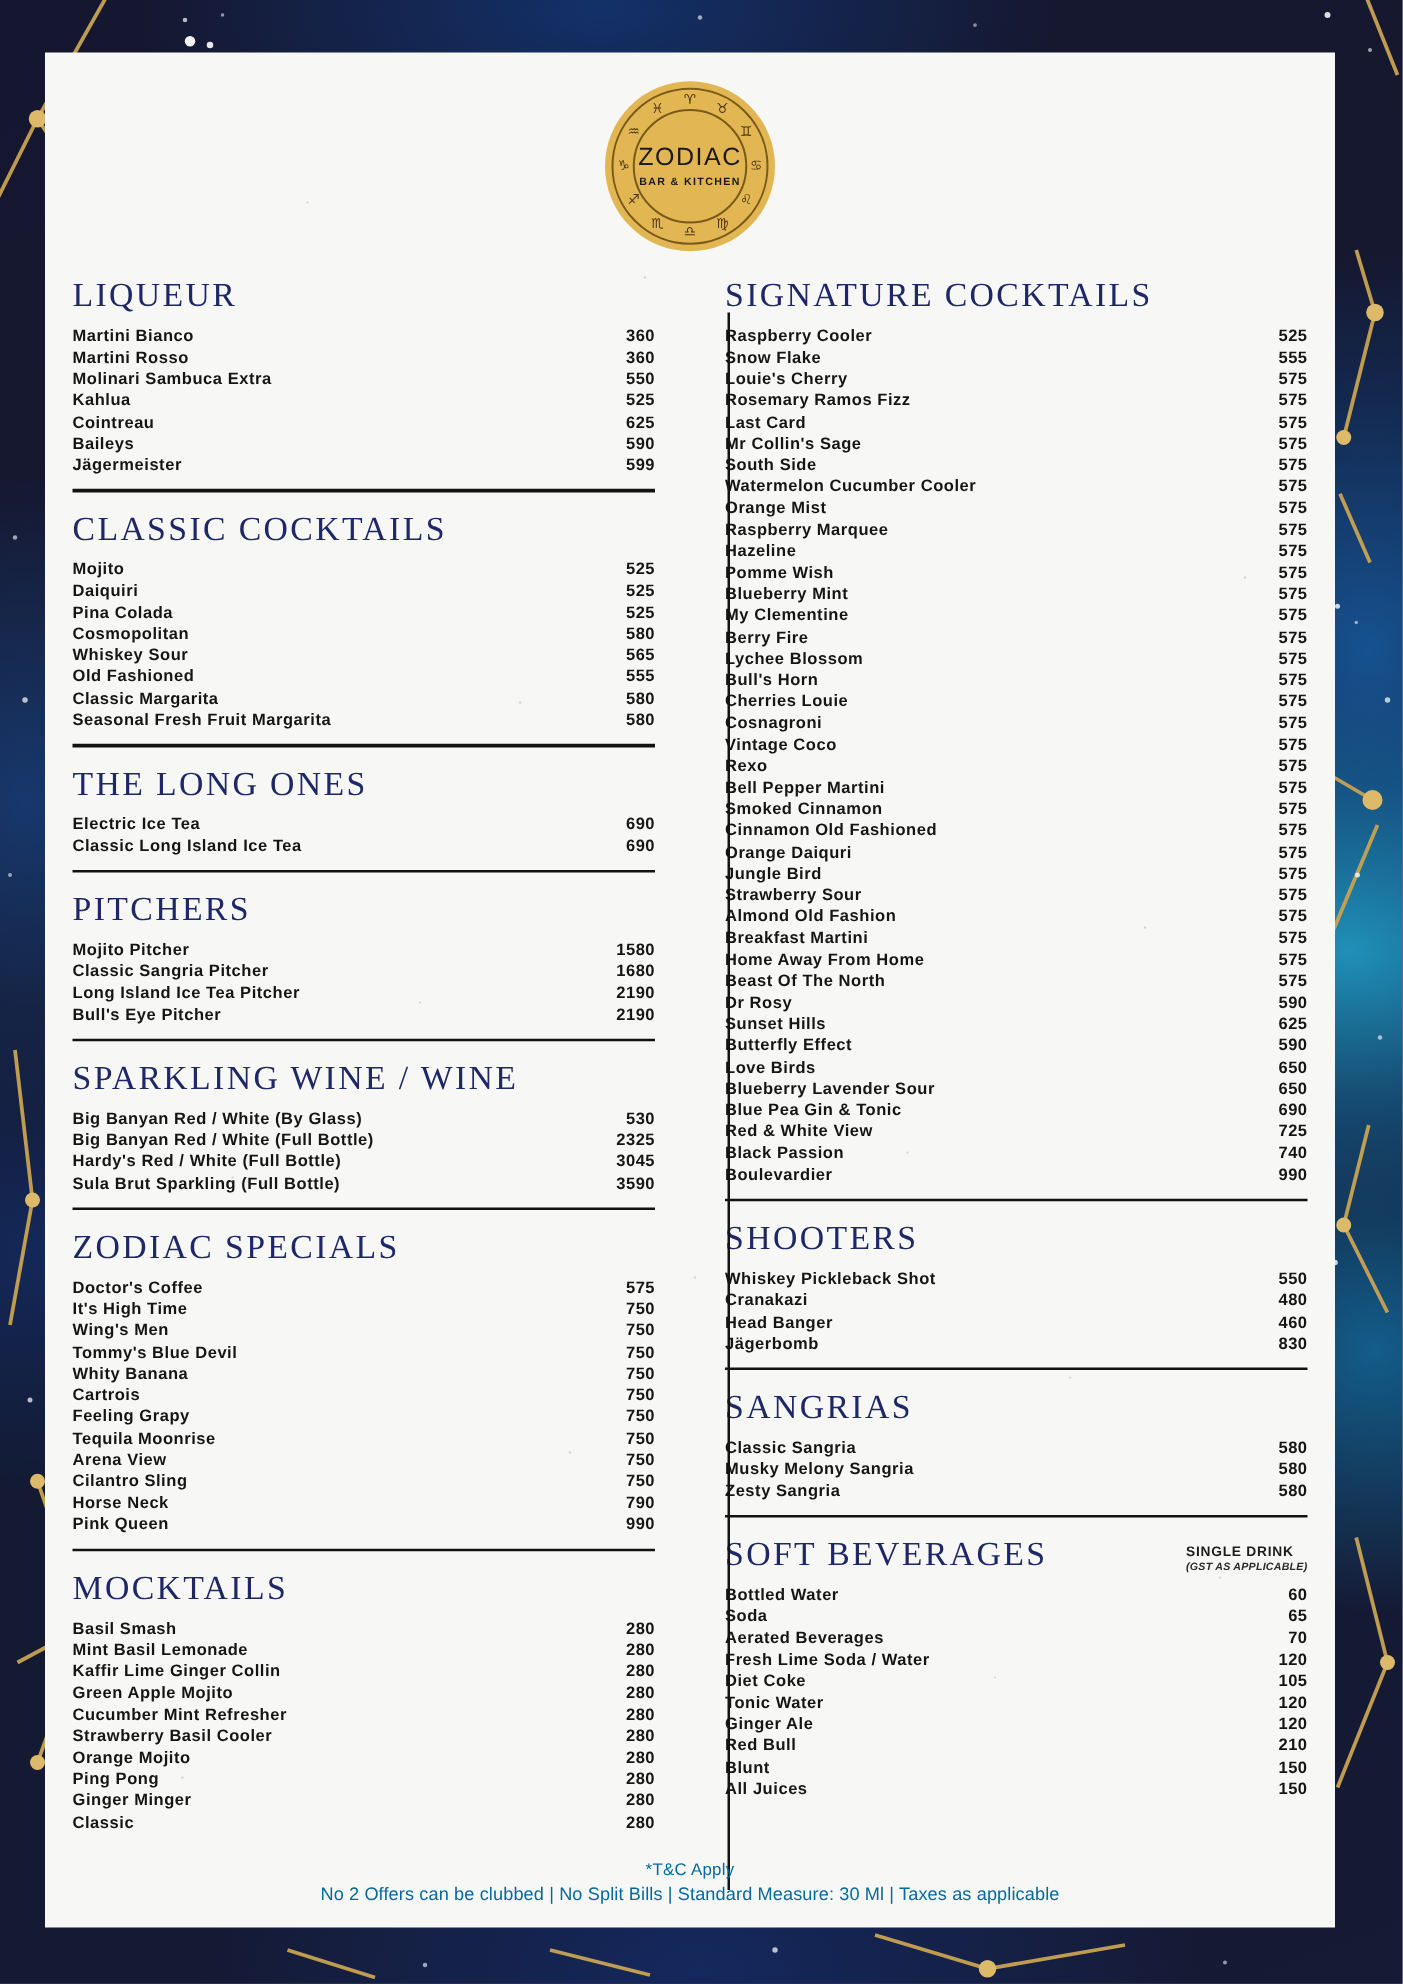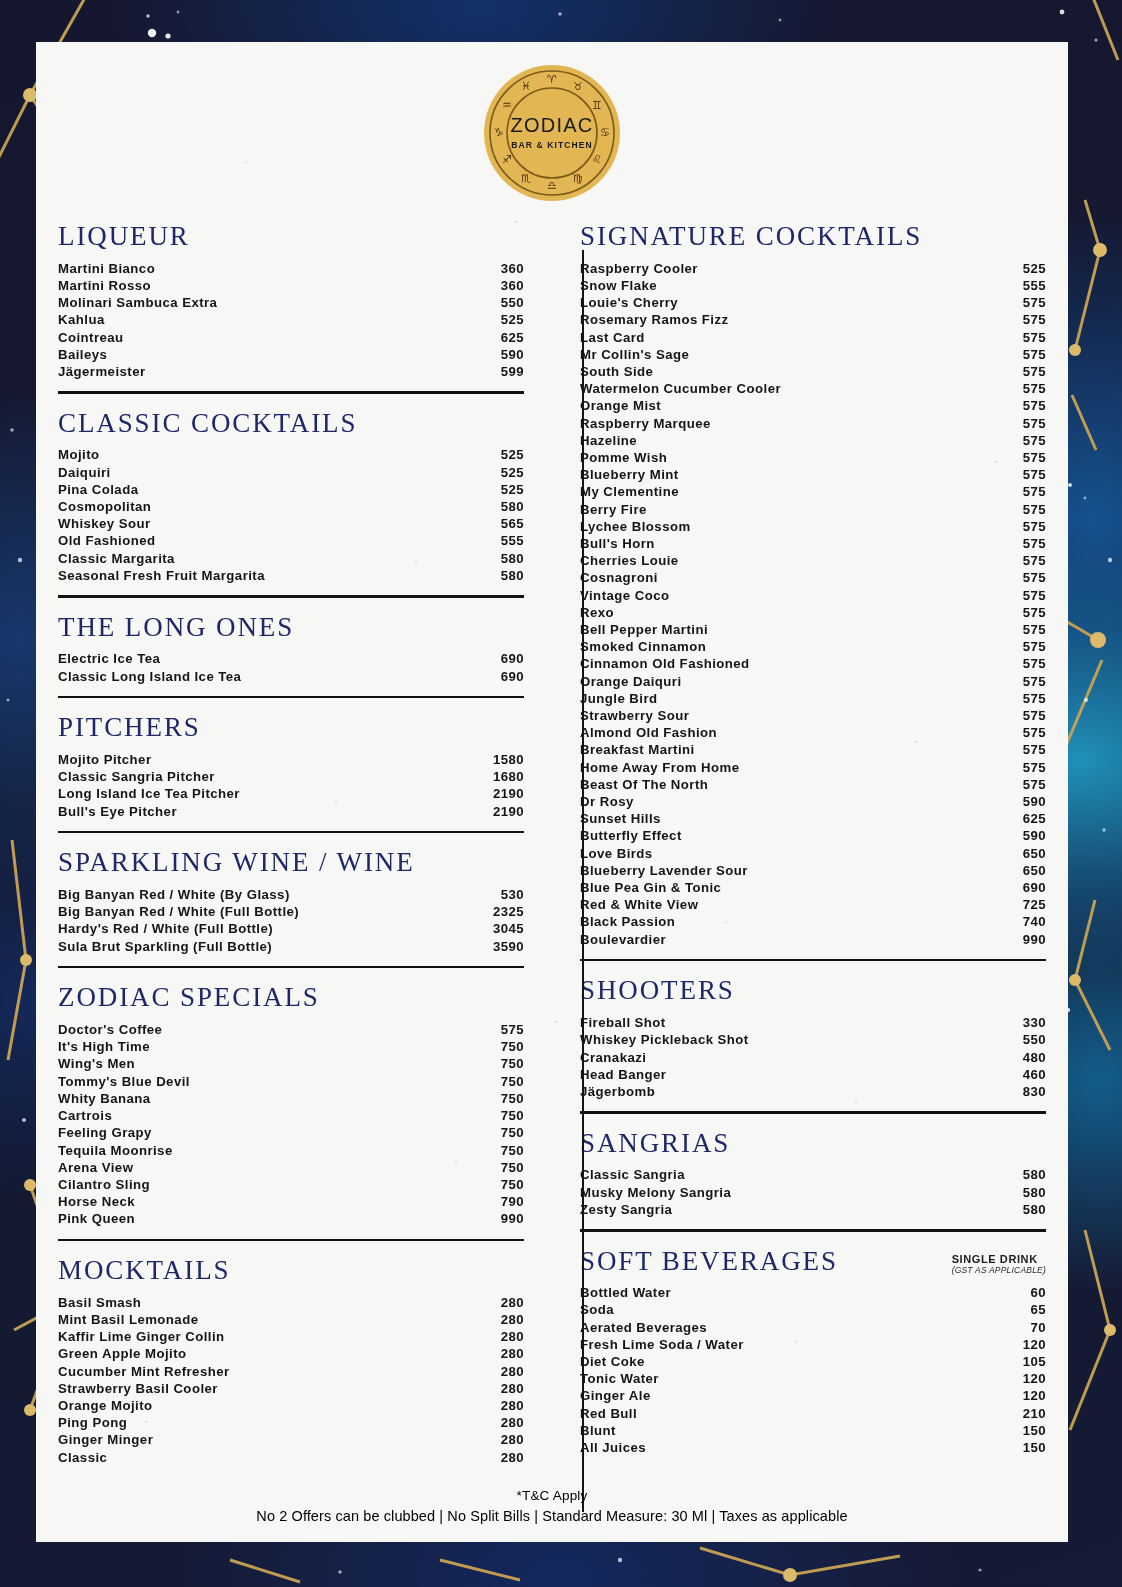--- a/index.html
+++ b/index.html
@@ -113,21 +113,21 @@
     color: #1c1c1c;
     font-weight: 700;
     font-stretch: condensed;
     display: block;
   }
   .note .n2 {
     font-size: 8.5px;
     letter-spacing: 0.2px;
     color: #2a2a2a;
     font-style: italic;
-    font-weight: 400;
+    font-weight: 700;
     display: block;
   }
 
   ul { list-style: none; text-align: center; }
   li {
     display: flex;
     justify-content: space-between;
     align-items: baseline;
     font-size: 13.2px;
     line-height: 17.2px;
@@ -144,21 +144,21 @@
     margin: 11px 0 13px 0;
   }
   .gap6  { height: 6px; }
 
   
   #footer {
     position: absolute;
     left: 0; right: 0;
     bottom: 18px;
     text-align: center;
-    color: #000000;
+    color: #0369a1;
   }
   #footer .tc {
     font-size: 13.5px;
     letter-spacing: 0.2px;
     margin-bottom: 5px;
   }
   #footer .terms {
     font-size: 14.5px;
     letter-spacing: 0.1px;
   }
@@ -704,24 +704,20 @@
           </ul>
         </div>
         <div class="section">
           <div class="rule"></div>
           <div class="sec-head">
             <h2>SHOOTERS</h2>
           </div>
           <div class="gap6"></div>
           <ul>
             <li>
-              <span class="nm">Fireball Shot</span>
-              <span class="pr">330</span>
-            </li>
-            <li>
               <span class="nm">Whiskey Pickleback Shot</span>
               <span class="pr">550</span>
             </li>
             <li>
               <span class="nm">Cranakazi</span>
               <span class="pr">480</span>
             </li>
             <li>
               <span class="nm">Head Banger</span>
               <span class="pr">460</span>

